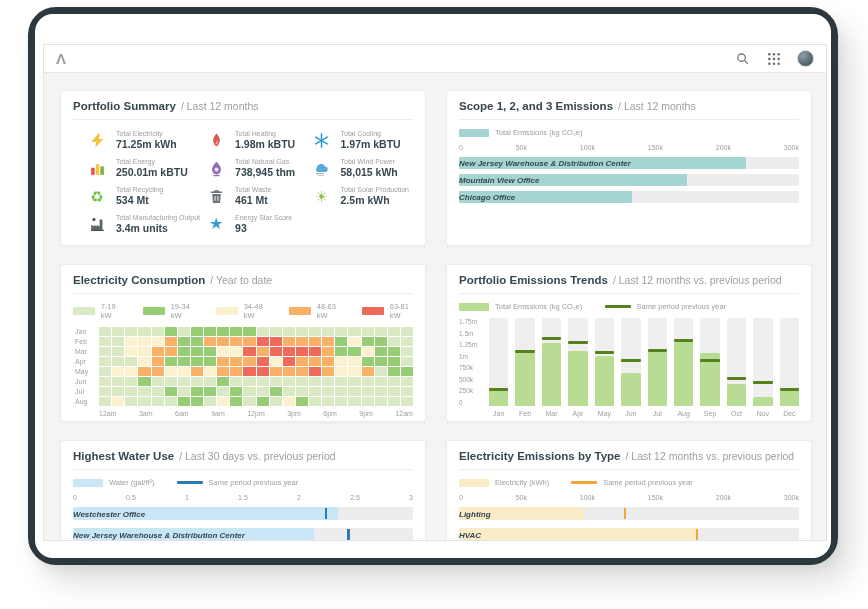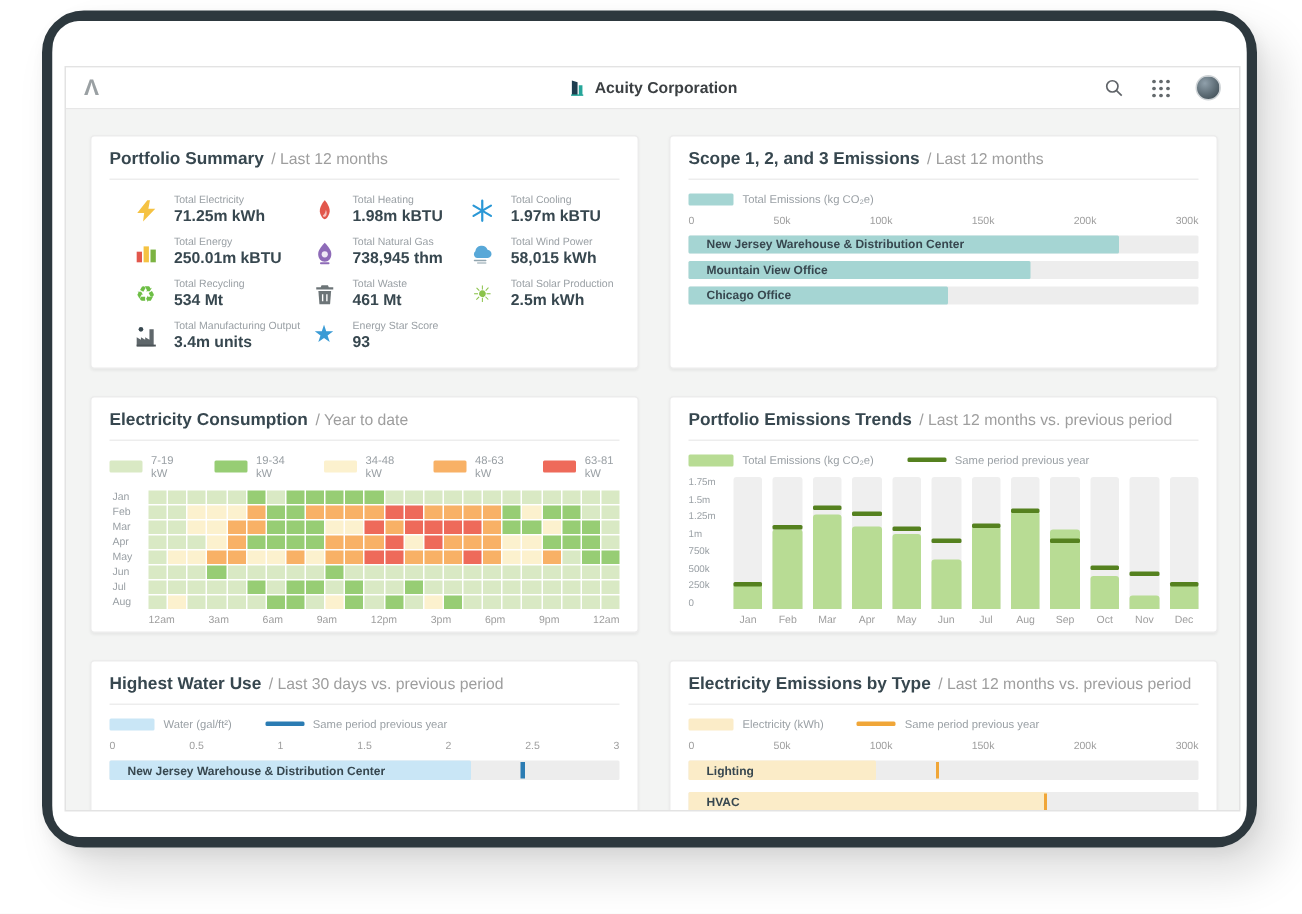--- a/index.html
+++ b/index.html
@@ -59,21 +59,21 @@
   .m-icon svg { width:17px; height:17px; }
   .m-txt { display:flex; flex-direction:column; gap:1px; min-width:0; }
   .m-label { font-size:7px; color:#9aa0a5; white-space:nowrap; }
   .m-value { font-size:10.5px; font-weight:700; color:#37474f; white-space:nowrap; }
 
   
   .axisrow { display:flex; justify-content:space-between; font-size:7px; color:#9e9e9e; margin:1px 0 6px; }
   .hrow { position:relative; height:12px; background:#ededed; border-radius:1px; margin-bottom:5px; }
   .hrow.tall { height:13px; margin-bottom:8px; }
   .h-fill { position:absolute; left:0; top:0; bottom:0; border-radius:1px; }
-  .h-label { position:absolute; left:12px; top:50%; transform:translateY(-50%); font-size:8px; font-weight:700; color:#37474f; white-space:nowrap; z-index:2; }
+  .h-label { position:absolute; left:0; top:50%; transform:translateY(-50%); font-size:8px; font-weight:700; color:#37474f; white-space:nowrap; z-index:2;font-style:italic; }
   .h-mark { position:absolute; top:1px; bottom:1px; width:2.5px; z-index:3; }
 
   
   .hm-row { display:flex; align-items:center; margin-bottom:1px; }
   .hm-lab { width:26px; flex:none; font-size:7px; color:#9aa0a5; text-align:left; padding-left:2px; }
   .hm-cells { flex:1; display:flex; gap:1px; }
   .hm-cell { flex:1; height:9px; }
   .hm-x { display:flex; justify-content:space-between; margin-left:26px; margin-top:4px; font-size:7px; color:#9e9e9e; }
 
   
@@ -89,28 +89,20 @@
 </style>
 </head>
 <body>
 
 <div class="tablet">
   <div class="screen">
     <div class="app">
 
       <div class="toolbar">
         <span class="brand-glyph">Λ</span>
-        <div class="tb-center">
-          <svg width="13" height="13" viewBox="0 0 24 24">
-            <path fill="#1d3d4f" d="M6 3l7 2.2V21H6z"></path>
-            <path fill="#26a69a" d="M14.5 9H19v12h-4.5z"></path>
-            <rect x="5" y="20.2" width="15" height="1.8" fill="#26a69a"></rect>
-          </svg>
-          <span class="tb-title">Acuity Corporation</span>
-        </div>
         <div class="tb-right">
           <span class="tb-icon">
             <svg width="15" height="15" viewBox="0 0 24 24" fill="none" stroke="#5f6368" stroke-width="1.8">
               <circle cx="10.5" cy="10.5" r="6"></circle>
                 <line x1="15" y1="15" x2="20.5" y2="20.5"></line>
             </svg>
           </span>
           <span class="tb-icon">
             <svg width="14" height="14" viewBox="0 0 18 18" fill="#646a6d">
               <circle cx="3" cy="3" r="1.6"></circle>
@@ -695,20 +687,25 @@
               <div class="axisrow">
                 <span>0</span>
                 <span>0.5</span>
                 <span>1</span>
                 <span>1.5</span>
                 <span>2</span>
                 <span>2.5</span>
                 <span>3</span>
               </div>
               <div class="hrow tall" style="background: rgb(237, 237, 237);">
+                <div class="h-fill" style="width:78.0%;background:#c9e6f6"></div>
+                <span class="h-label">Westchester Office</span>
+                <div class="h-mark" style="left:74.0%;background:#2b7cb3"></div>
+              </div>
+              <div class="hrow tall" style="background: rgb(237, 237, 237);">
                 <div class="h-fill" style="width:71.0%;background:#c9e6f6"></div>
                 <span class="h-label">New Jersey Warehouse &amp; Distribution Center</span>
                 <div class="h-mark" style="left:80.7%;background:#2b7cb3"></div>
               </div>
             </div>
         </section>
 
         <section class="card">
           <div class="card-h">
             <span class="card-title">Electricity Emissions by Type</span>

